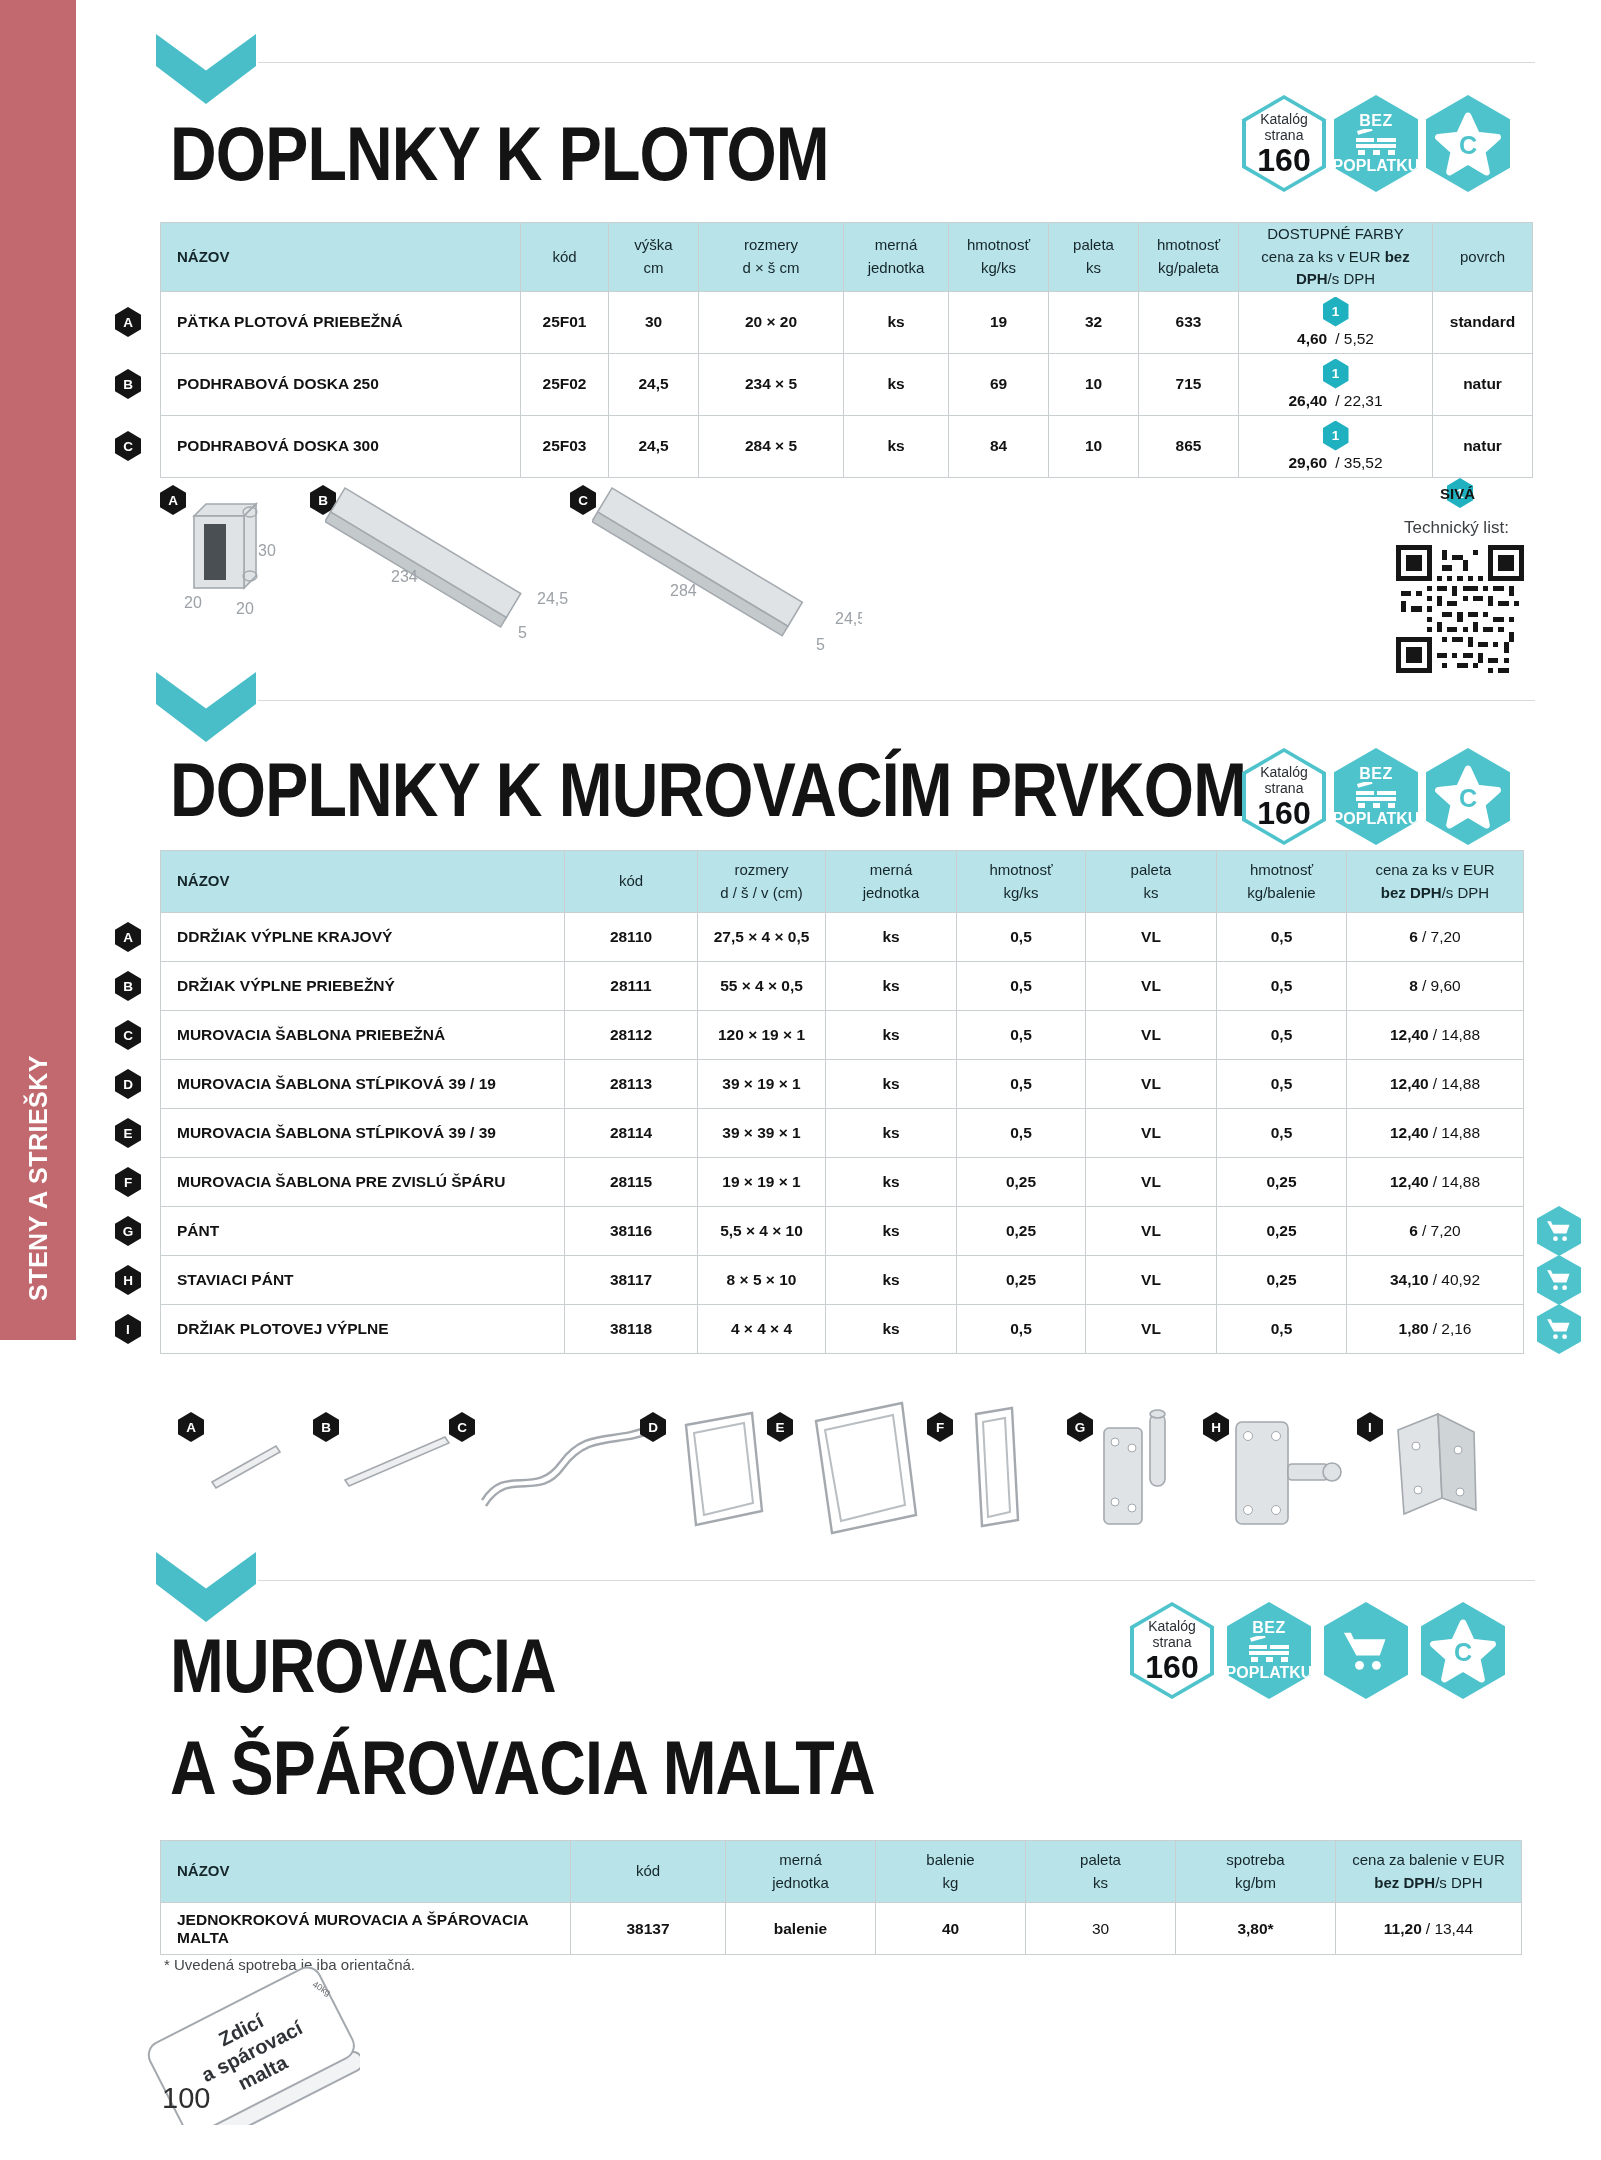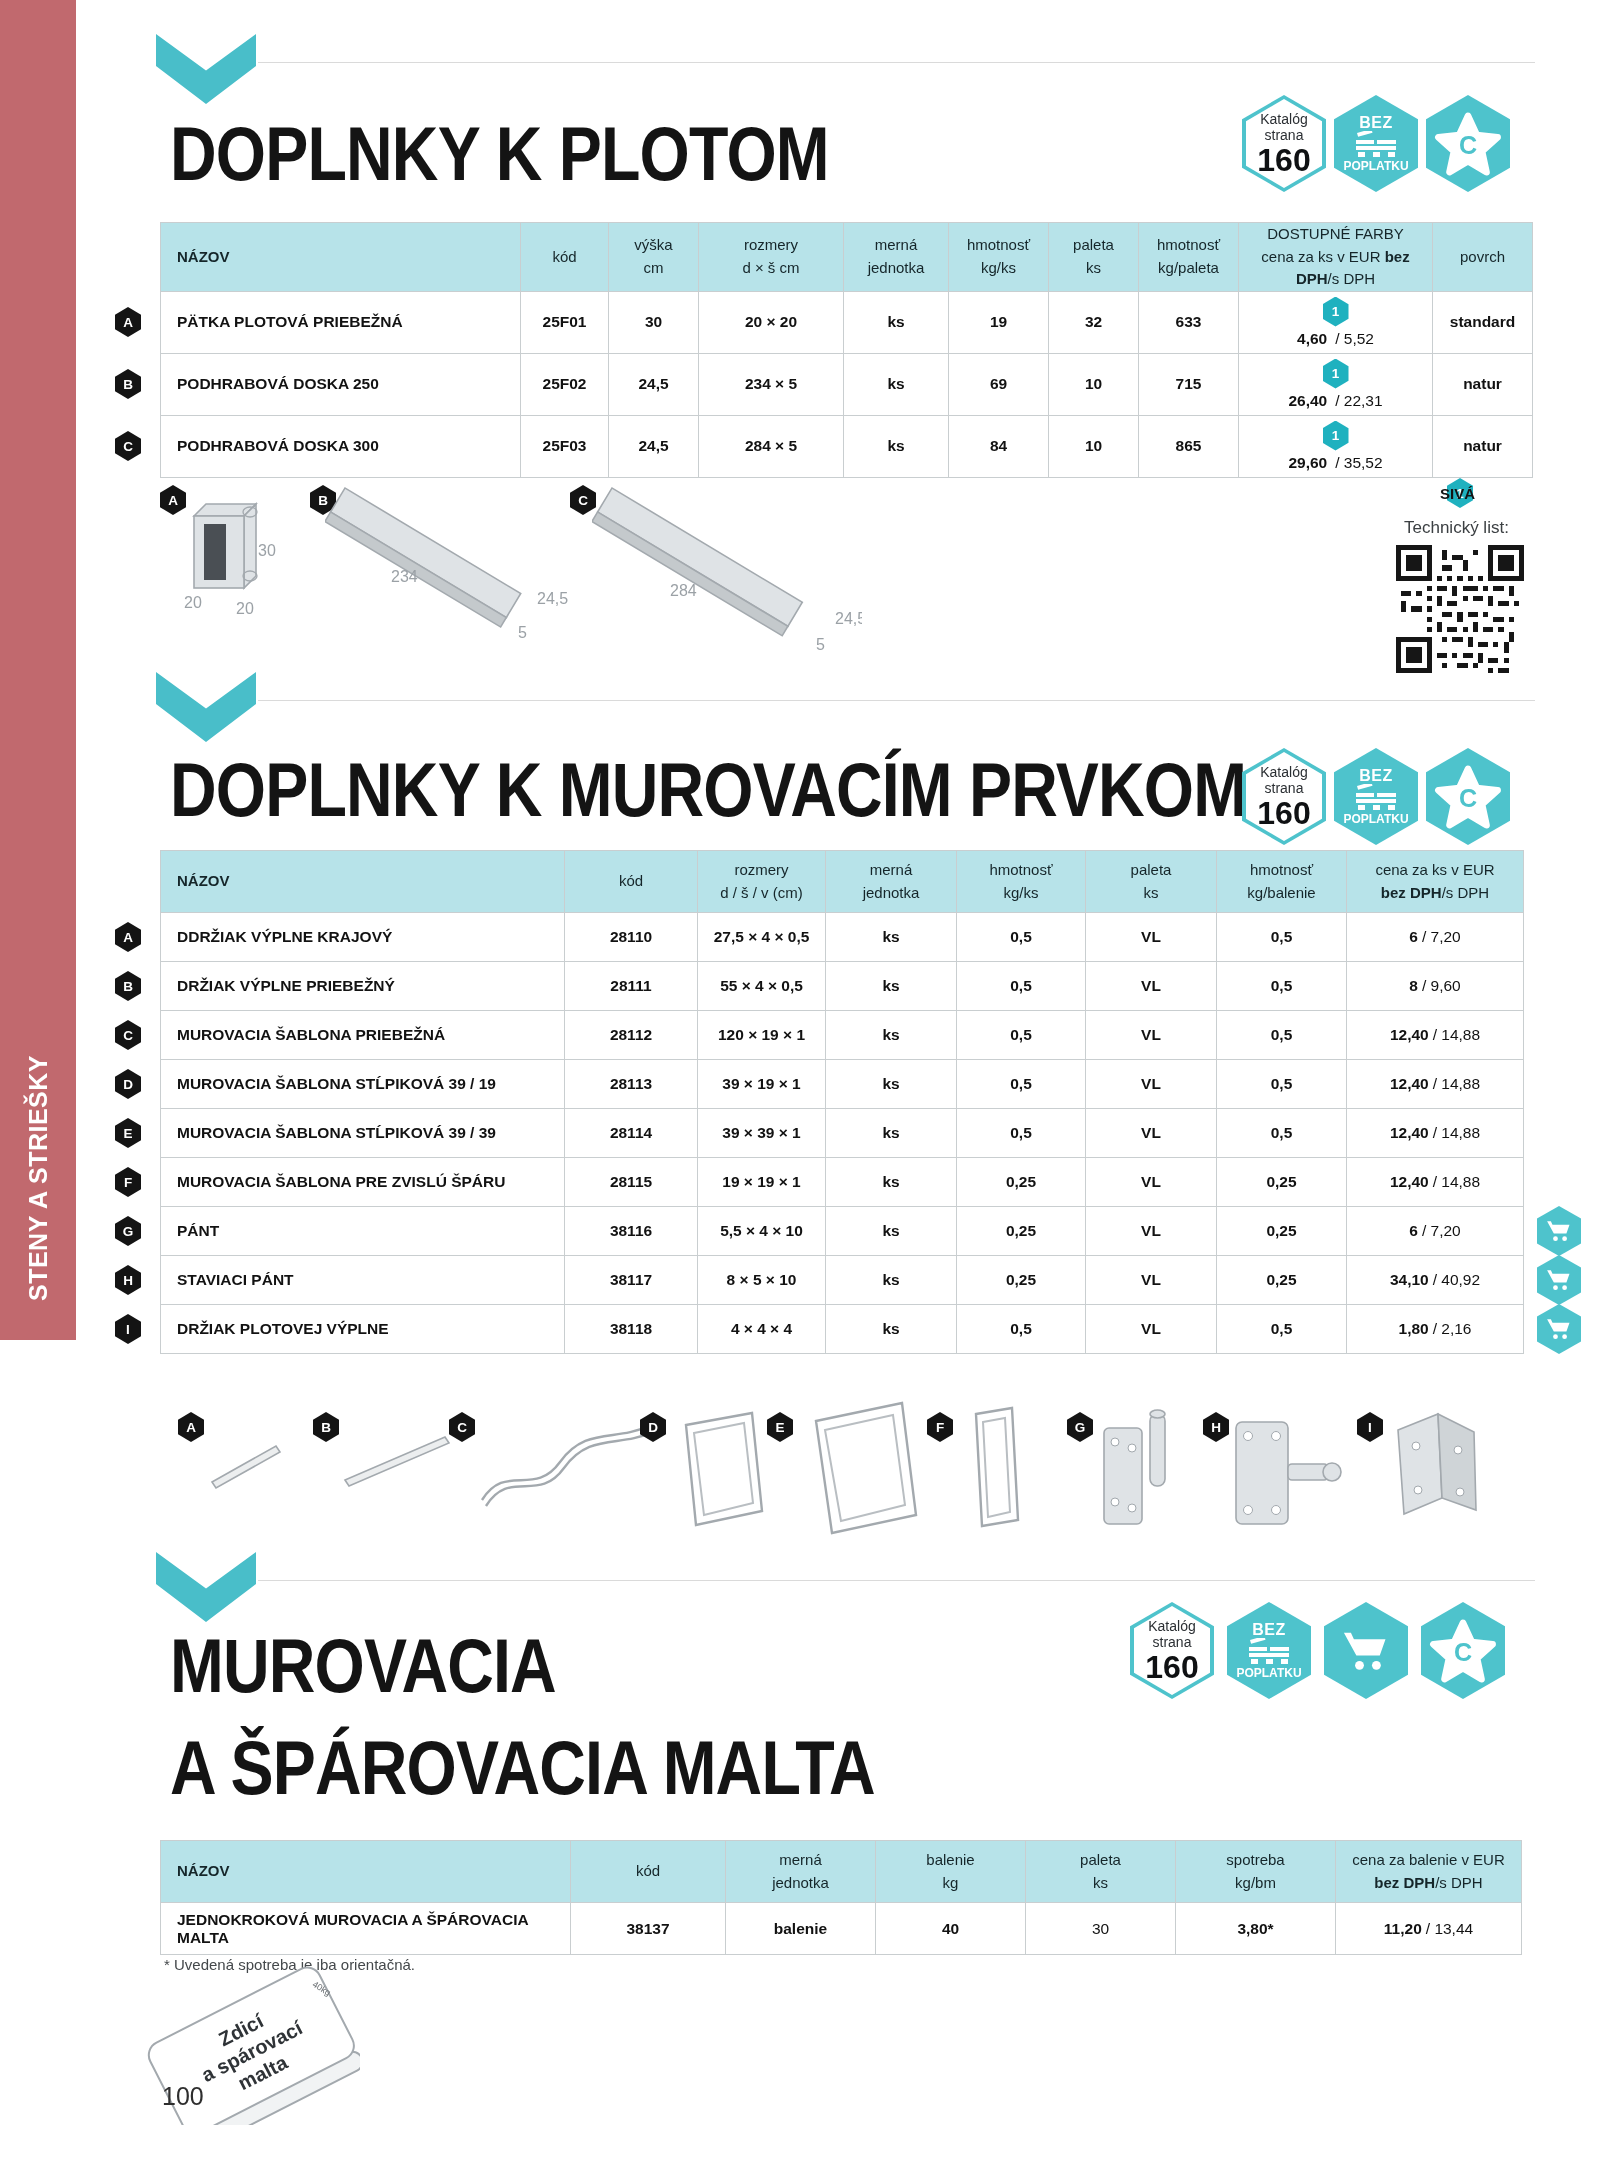--- a/index.html
+++ b/index.html
@@ -22,21 +22,21 @@
 
   
   .hexB{width:84px;height:97px;clip-path:polygon(50% 0,100% 25%,100% 75%,50% 100%,0 75%,0 25%);}
   .hexB.kat{background:#4ec3cc;display:flex;align-items:center;justify-content:center;}
   .hexIn{width:76px;height:89px;background:#fff;clip-path:polygon(50% 0,100% 25%,100% 75%,50% 100%,0 75%,0 25%);
         display:flex;flex-direction:column;align-items:center;justify-content:center;}
   .kat-l{font-size:14px;color:#2b2f33;line-height:1.15;}
   .kat-n{font-size:32px;font-weight:700;color:#0f1113;margin-top:1px;line-height:1;}
   .hexB.solid{background:#4ec3cc;display:flex;flex-direction:column;align-items:center;justify-content:center;color:#fff;}
   .bez-t{font-size:16px;font-weight:800;letter-spacing:.5px;line-height:1;}
-  .bez-b{font-size:12px;font-weight:800;margin-top:3px;line-height:1;}
+  .bez-b{font-size:16px;font-weight:800;margin-top:3px;line-height:1;}
   .hexS{display:inline-flex;align-items:center;justify-content:center;width:26px;height:30px;
         clip-path:polygon(50% 0,100% 26%,100% 74%,50% 100%,0 74%,0 26%);
         color:#fff;font-weight:700;font-size:13.5px;flex:none;}
   .hexS.black{background:#141414;}
   .hexS.teal{background:#1fb1bf;}
 
   
   table.cat{position:absolute;border-collapse:collapse;table-layout:fixed;background:#fff;}
   table.cat th,table.cat td{border:1px solid #c9ced0;vertical-align:middle;padding:0 4px;}
   table.cat thead th{background:#b7e3e9;font-weight:400;font-size:15px;color:#15262a;
@@ -56,21 +56,21 @@
         display:flex;align-items:center;justify-content:center;}
   #t1 tbody tr{height:62px;}  #t1 thead tr{height:56px;}
   #t2 tbody tr{height:49px;}  #t2 thead tr{height:62px;}
   #t3 tbody tr{height:52px;}  #t3 thead tr{height:62px;}
 
   svg text{font-family:"Liberation Sans",sans-serif;}
   .dim{fill:#9ba1a6;font-size:16px;}
   .sketch{stroke:#a3a9ae;fill:#dfe3e6;stroke-width:1.6;}
   .sketchline{stroke:#a3a9ae;fill:none;stroke-width:2.4;}
   .foot{position:absolute;font-size:15px;color:#44484b;}
-  .pageno{position:absolute;font-size:25px;color:#2e2e2e;font-weight:500;}
+  .pageno{position:absolute;font-size:29px;color:#2e2e2e;font-weight:500;}
   .techlabel{position:absolute;font-size:17px;color:#3c4043;}
   .legend-label{position:absolute;font-size:15px;font-weight:700;color:#141414;}
 </style>
 </head>
 <body>
 
 <div class="page">
 
   <div class="sidebar">
     <span class="sidebar-label">STENY A STRIEŠKY</span>

